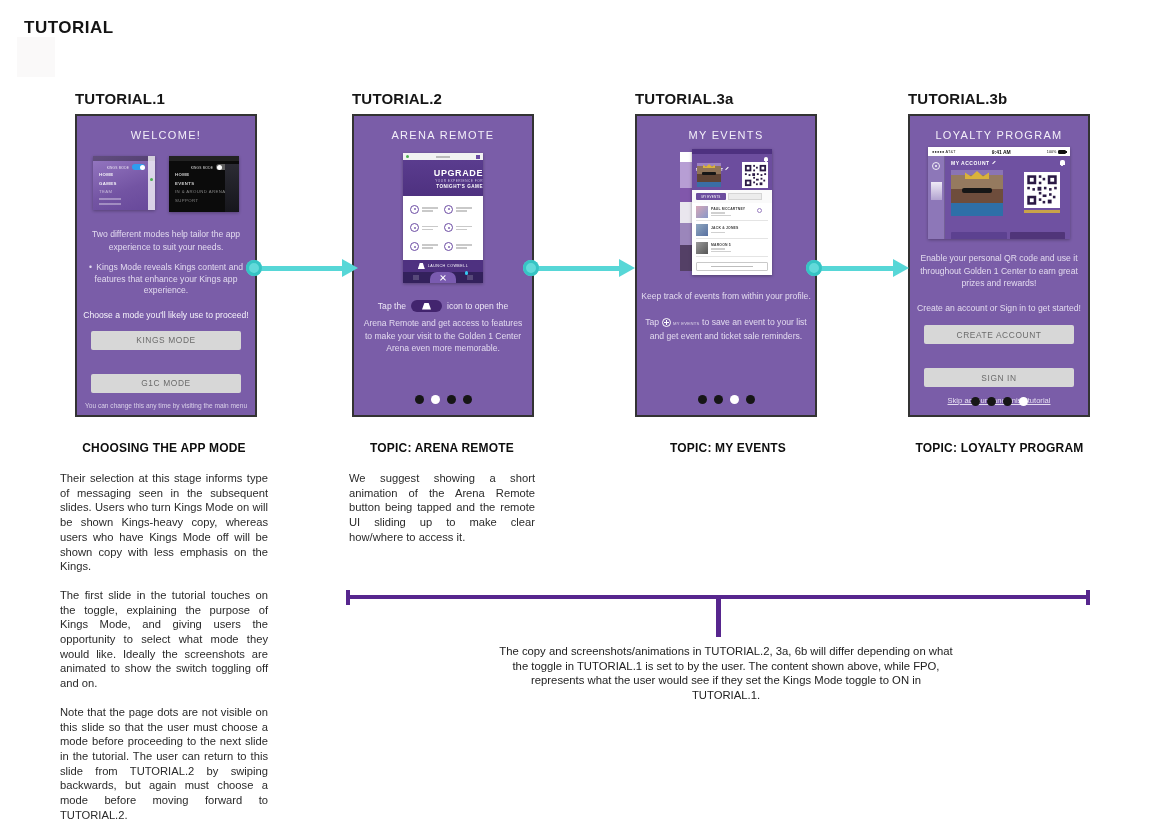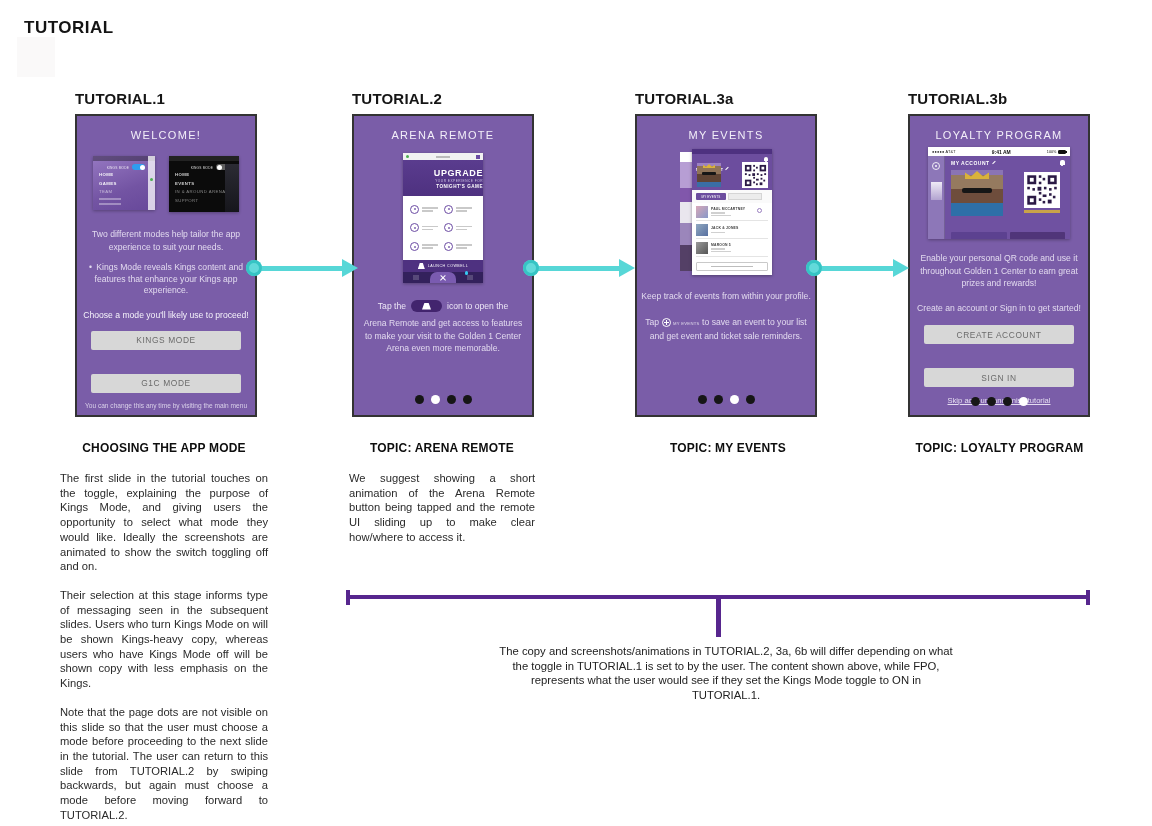--- a/index.html
+++ b/index.html
@@ -238,22 +238,22 @@
       <ul class="p-bullets">
         <li>Kings Mode reveals Kings content and features that enhance your Kings app experience.</li>
       </ul>
       <p class="p-prompt">Choose a mode you'll likely use to proceed!</p>
       <div class="gbtn b1">KINGS MODE</div>
       <div class="gbtn b2">G1C MODE</div>
       <p class="p-foot">You can change this any time by visiting the main menu</p>
     </div>
     <div class="note">
       <h3>CHOOSING THE APP MODE</h3>
+      <p>Their selection at this stage informs type of messaging seen in the subsequent slides. Users who turn Kings Mode on will be shown Kings-heavy copy, whereas users who have Kings Mode off will be shown copy with less emphasis on the Kings.</p>
       <p>The first slide in the tutorial touches on the toggle, explaining the purpose of Kings Mode, and giving users the opportunity to select what mode they would like. Ideally the screenshots are animated to show the switch toggling off and on.</p>
-      <p>Their selection at this stage informs type of messaging seen in the subsequent slides. Users who turn Kings Mode on will be shown Kings-heavy copy, whereas users who have Kings Mode off will be shown copy with less emphasis on the Kings.</p>
       <p>Note that the page dots are not visible on this slide so that the user must choose a mode before proceeding to the next slide in the tutorial. The user can return to this slide from TUTORIAL.2 by swiping backwards, but again must choose a mode before moving forward to TUTORIAL.2.</p>
     </div>
   </section>
 
   <section class="col c2">
     <h2 class="col-h">TUTORIAL.2</h2>
     <div class="phone">
       <div class="p-title">ARENA REMOTE</div>
       <div class="mini mini2">
         <div class="m2-status">

